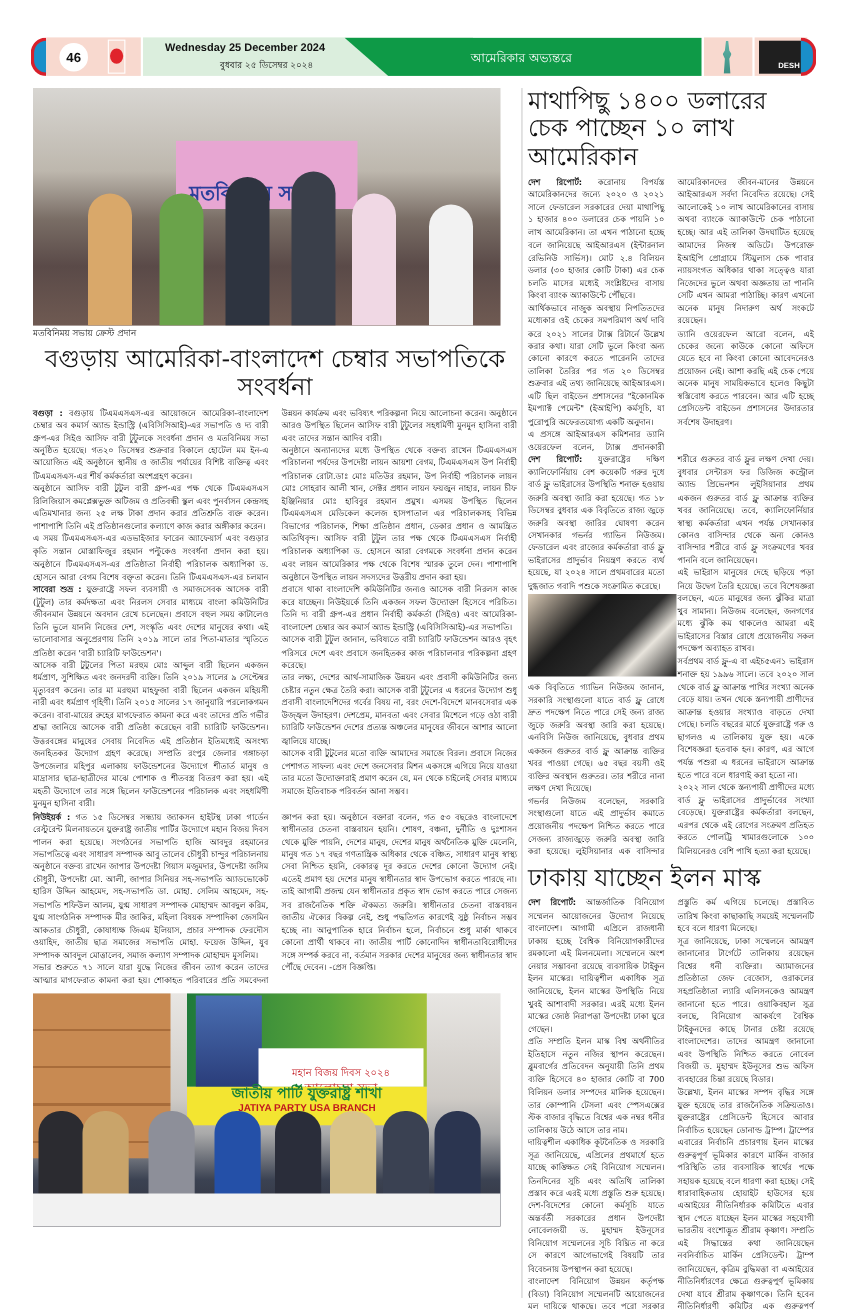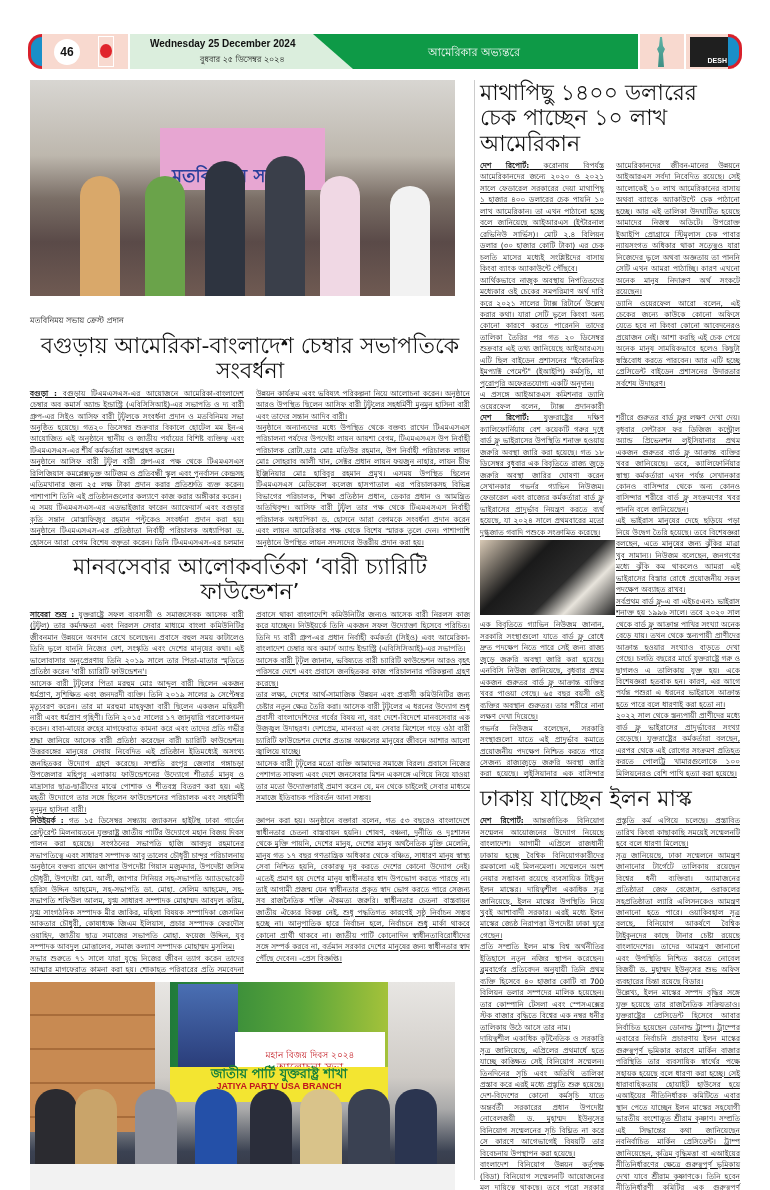--- a/index.html
+++ b/index.html
@@ -32,25 +32,25 @@
 
   
   .left-col { position: absolute; left: 30px; top: 80px; width: 440px; }
   .right-col { position: absolute; left: 480px; top: 80px; width: 260px; }
 
   .photo { position: relative; overflow: hidden; }
   .photo-1 { width: 425px; height: 216px; background: linear-gradient(180deg, #d8d6d2 0%, #bdb7ad 35%, #7a6e66 55%, #5a4a48 75%, #6f5a52 100%); }
   .banner-pink { position: absolute; left: 130px; top: 48px; width: 165px; height: 62px; background: #e7a6d2; }
   .banner-pink .b-title { position: absolute; left: 12px; top: 34px; font-size: 18px; font-weight: bold; color: #2b3e9b; }
   .figure { position: absolute; bottom: 0; width: 40px; height: 120px; border-radius: 20px 20px 0 0; }
-  .caption { font-size: 8px; margin-top: 18px; color: #111; }
+  .caption { font-size: 8px; margin-top: 0; color: #111; }
 
   .headline { font-size: 22px; line-height: 1.15; text-align: center; font-weight: normal; color: #111; margin: 6px 0 4px; }
   .headline.left { text-align: left; }
-  .cols2 { column-count: 2; column-gap: 12px; font-size: 7.4px; line-height: 1.55; text-align: justify; text-decoration: underline; }
+  .cols2 { column-count: 2; column-gap: 12px; font-size: 7.4px; line-height: 1.55; text-align: justify; }
   .cols2 p, .body p { margin: 0; }
   .dateline { font-weight: bold; }
 
   .photo-2 { width: 425px; height: 212px; background: linear-gradient(180deg, #e8e6e3 0%, #cfcbc6 45%, #aaa 60%, #3b4252 80%, #2f2f3a 100%); margin-top: 6px; }
   .p2-banner-top { position: absolute; left: 140px; top: 0; width: 218px; height: 85px; background: linear-gradient(90deg, #1f7a3a, #5aa53a 60%, #a4c23a); }
   .p2-white { position: absolute; left: 205px; top: 50px; width: 150px; height: 35px; background: #fff; text-align: center; font-size: 9px; color: #c2171f; padding-top: 18px; line-height: 1.3; }
   .p2-yellow { position: absolute; left: 140px; top: 85px; width: 218px; height: 35px; background: #f3e531; text-align: center; line-height: 1.1; }
   .p2-yellow .bn { font-size: 13px; color: #16803a; font-weight: bold; }
   .p2-yellow .en { font: bold 9px "Liberation Sans", sans-serif; color: #c2171f; }
   .portrait { position: absolute; left: 148px; top: 2px; width: 60px; height: 83px; background: linear-gradient(#4a6fb3, #2a3d7a); }
@@ -105,21 +105,20 @@
     <h2 class="headline">বগুড়ায় আমেরিকা-বাংলাদেশ চেম্বার সভাপতিকে সংবর্ধনা</h2>
     <div class="cols2">
       <p><span class="dateline">বগুড়া :</span> <span>বগুড়ায় টিএমএসএস-এর আয়োজনে আমেরিকা-বাংলাদেশ চেম্বার অব কমার্স অ্যান্ড ইন্ডাস্ট্রি (এবিসিসিআই)-এর সভাপতি ও দ্য বারী গ্রুপ-এর সিইও আসিফ বারী টুটুলকে সংবর্ধনা প্রদান ও মতবিনিময় সভা অনুষ্ঠিত হয়েছে। গত২০ ডিসেম্বর শুক্রবার বিকালে হোটেল মম ইন-এ আয়োজিত এই অনুষ্ঠানে স্থানীয় ও জাতীয় পর্যায়ের বিশিষ্ট ব্যক্তিত্ব এবং টিএমএসএস-এর শীর্ষ কর্মকর্তারা অংশগ্রহণ করেন।</span></p>
       <p>অনুষ্ঠানে আসিফ বারী টুটুল বারী গ্রুপ-এর পক্ষ থেকে টিএমএসএস রিলিজিয়াস কমপ্লেক্সভুক্ত অটিজম ও প্রতিবন্ধী স্কুল এবং পুনর্বাসন কেন্দ্রসহ এতিমখানার জন্য ২৫ লক্ষ টাকা প্রদান করার প্রতিশ্রুতি ব্যক্ত করেন। পাশাপাশি তিনি এই প্রতিষ্ঠানগুলোর কল্যাণে কাজ করার অঙ্গীকার করেন।</p>
       <p>এ সময় টিএমএসএস-এর এডভাইজার ফারেন অ্যাফেয়ার্স এবং বগুড়ার কৃতি সন্তান মোস্তাফিজুর রহমান পল্টুকেও সংবর্ধনা প্রদান করা হয়। অনুষ্ঠানে টিএমএসএস-এর প্রতিষ্ঠাতা নির্বাহী পরিচালক অধ্যাপিকা ড. হোসনে আরা বেগম বিশেষ বক্তৃতা করেন। তিনি টিএমএসএস-এর চলমান উন্নয়ন কার্যক্রম এবং ভবিষ্যৎ পরিকল্পনা নিয়ে আলোচনা করেন। অনুষ্ঠানে আরও উপস্থিত ছিলেন আসিফ বারী টুটুলের সহধর্মিণী মুনমুন হাসিনা বারী এবং তাদের সন্তান আদিব বারী।</p>
       <p>অনুষ্ঠানে অন্যান্যদের মধ্যে উপস্থিত থেকে বক্তব্য রাখেন টিএমএসএস পরিচালনা পর্ষদের উপদেষ্টা লায়ন আয়শা বেগম, টিএমএসএস উপ নির্বাহী পরিচালক রোটা.ডাঃ মোঃ মতিউর রহমান, উপ নির্বাহী পরিচালক লায়ন মোঃ সোহরাব আলী খান, সেক্টর প্রধান লায়ন ফয়জুন নাহার, লায়ন চীফ ইঞ্জিনিয়ার মোঃ হাবিবুর রহমান প্রমুখ। এসময় উপস্থিত ছিলেন টিএমএসএস মেডিকেল কলেজ হাসপাতাল এর পরিচালকসহ বিভিন্ন বিভাগের পরিচালক, শিক্ষা প্রতিষ্ঠান প্রধান, ডেকার প্রধান ও আমন্ত্রিত অতিথিবৃন্দ। আসিফ বারী টুটুল তার পক্ষ থেকে টিএমএসএস নির্বাহী পরিচালক অধ্যাপিকা ড. হোসনে আরা বেগমকে সংবর্ধনা প্রদান করেন এবং লায়ন আমেরিকার পক্ষ থেকে বিশেষ স্মারক তুলে দেন। পাশাপাশি অনুষ্ঠানে উপস্থিত লায়ন সদস্যদের উত্তরীয় প্রদান করা হয়।</p>
     </div>
   </article>
 
   <article>
-    <h2 class="headline">মানবসেবার আলোকবর্তিকা ‘বারী চ্যারিটি ফাউন্ডেশন’</h2>
     <div class="cols2">
       <p><span class="dateline">সাবেরা শুভ্র :</span> <span>যুক্তরাষ্ট্রে সফল ব্যবসায়ী ও সমাজসেবক আসেক বারী (টুটুল) তার কর্মদক্ষতা এবং নিরলস সেবার মাধ্যমে বাংলা কমিউনিটির জীবনমান উন্নয়নে অবদান রেখে চলেছেন। প্রবাসে বহুল সময় কাটালেও তিনি ভুলে যাননি নিজের দেশ, সংস্কৃতি এবং দেশের মানুষের কথা। এই ভালোবাসার অনুপ্রেরণায় তিনি ২০১৯ সালে তার পিতা-মাতার স্মৃতিতে প্রতিষ্ঠা করেন 'বারী চ্যারিটি ফাউন্ডেশন'।</span></p>
       <p>আসেক বারী টুটুলের পিতা মরহুম মোঃ আব্দুল বারী ছিলেন একজন ধর্মপ্রাণ, সুশিক্ষিত এবং জনদরদী ব্যক্তি। তিনি ২০১৯ সালের ৯ সেপ্টেম্বর মৃত্যুবরণ করেন। তার মা মরহুমা মাহফুজা বারী ছিলেন একজন মহিয়সী নারী এবং ধর্মপ্রাণ গৃহিণী। তিনি ২০১৫ সালের ১৭ জানুয়ারি পরলোকগমন করেন। বাবা-মায়ের রুহের মাগফেরাত কামনা করে এবং তাদের প্রতি গভীর শ্রদ্ধা জানিয়ে আসেক বারী প্রতিষ্ঠা করেছেন বারী চ্যারিটি ফাউন্ডেশন। উত্তরবঙ্গের মানুষের সেবায় নিবেদিত এই প্রতিষ্ঠান ইতিমধ্যেই অসংখ্য জনহিতকর উদ্যোগ গ্রহণ করেছে। সম্প্রতি রংপুর জেলার গঙ্গাচড়া উপজেলার মহিপুর এলাকায় ফাউন্ডেশনের উদ্যোগে শীতার্ত মানুষ ও মাদ্রাসার ছাত্র-ছাত্রীদের মাঝে পোশাক ও শীতবস্ত্র বিতরণ করা হয়। এই মহতী উদ্যোগে তার সঙ্গে ছিলেন ফাউন্ডেশনের পরিচালক এবং সহধর্মিণী মুনমুন হাসিনা বারী।</p>
       <p>প্রবাসে থাকা বাংলাদেশি কমিউনিটির জন্যও আসেক বারী নিরলস কাজ করে যাচ্ছেন। নিউইয়র্কে তিনি একজন সফল উদ্যোক্তা হিসেবে পরিচিত। তিনি দ্য বারী গ্রুপ-এর প্রধান নির্বাহী কর্মকর্তা (সিইও) এবং আমেরিকা-বাংলাদেশ চেম্বার অব কমার্স অ্যান্ড ইন্ডাস্ট্রি (এবিসিসিআই)-এর সভাপতি।</p>
       <p>আসেক বারী টুটুল জানান, ভবিষ্যতে বারী চ্যারিটি ফাউন্ডেশন আরও বৃহৎ পরিসরে দেশে এবং প্রবাসে জনহিতকর কাজ পরিচালনার পরিকল্পনা গ্রহণ করেছে।</p>
       <p>তার লক্ষ্য, দেশের আর্থ-সামাজিক উন্নয়ন এবং প্রবাসী কমিউনিটির জন্য চেষ্টার নতুন ক্ষেত্র তৈরি করা। আসেক বারী টুটুলের এ ধরনের উদ্যোগ শুধু প্রবাসী বাংলাদেশিদের গর্বের বিষয় না, বরং দেশে-বিদেশে মানবসেবার এক উজ্জ্বল উদাহরণ। দেশপ্রেম, মানবতা এবং সেবার মিশেলে গড়ে ওঠা বারী চ্যারিটি ফাউন্ডেশন দেশের প্রত্যন্ত অঞ্চলের মানুষের জীবনে আশার আলো জ্বালিয়ে যাচ্ছে।</p>
       <p>আসেক বারী টুটুলের মতো ব্যক্তি আমাদের সমাজে বিরল। প্রবাসে নিজের পেশাগত সাফল্য এবং দেশে জনসেবার মিশন একসঙ্গে এগিয়ে নিয়ে যাওয়া তার মতো উদ্যোক্তারাই প্রমাণ করেন যে, মন থেকে চাইলেই সেবার মাধ্যমে সমাজে ইতিবাচক পরিবর্তন আনা সম্ভব।</p>
     </div>
   </article>
 

